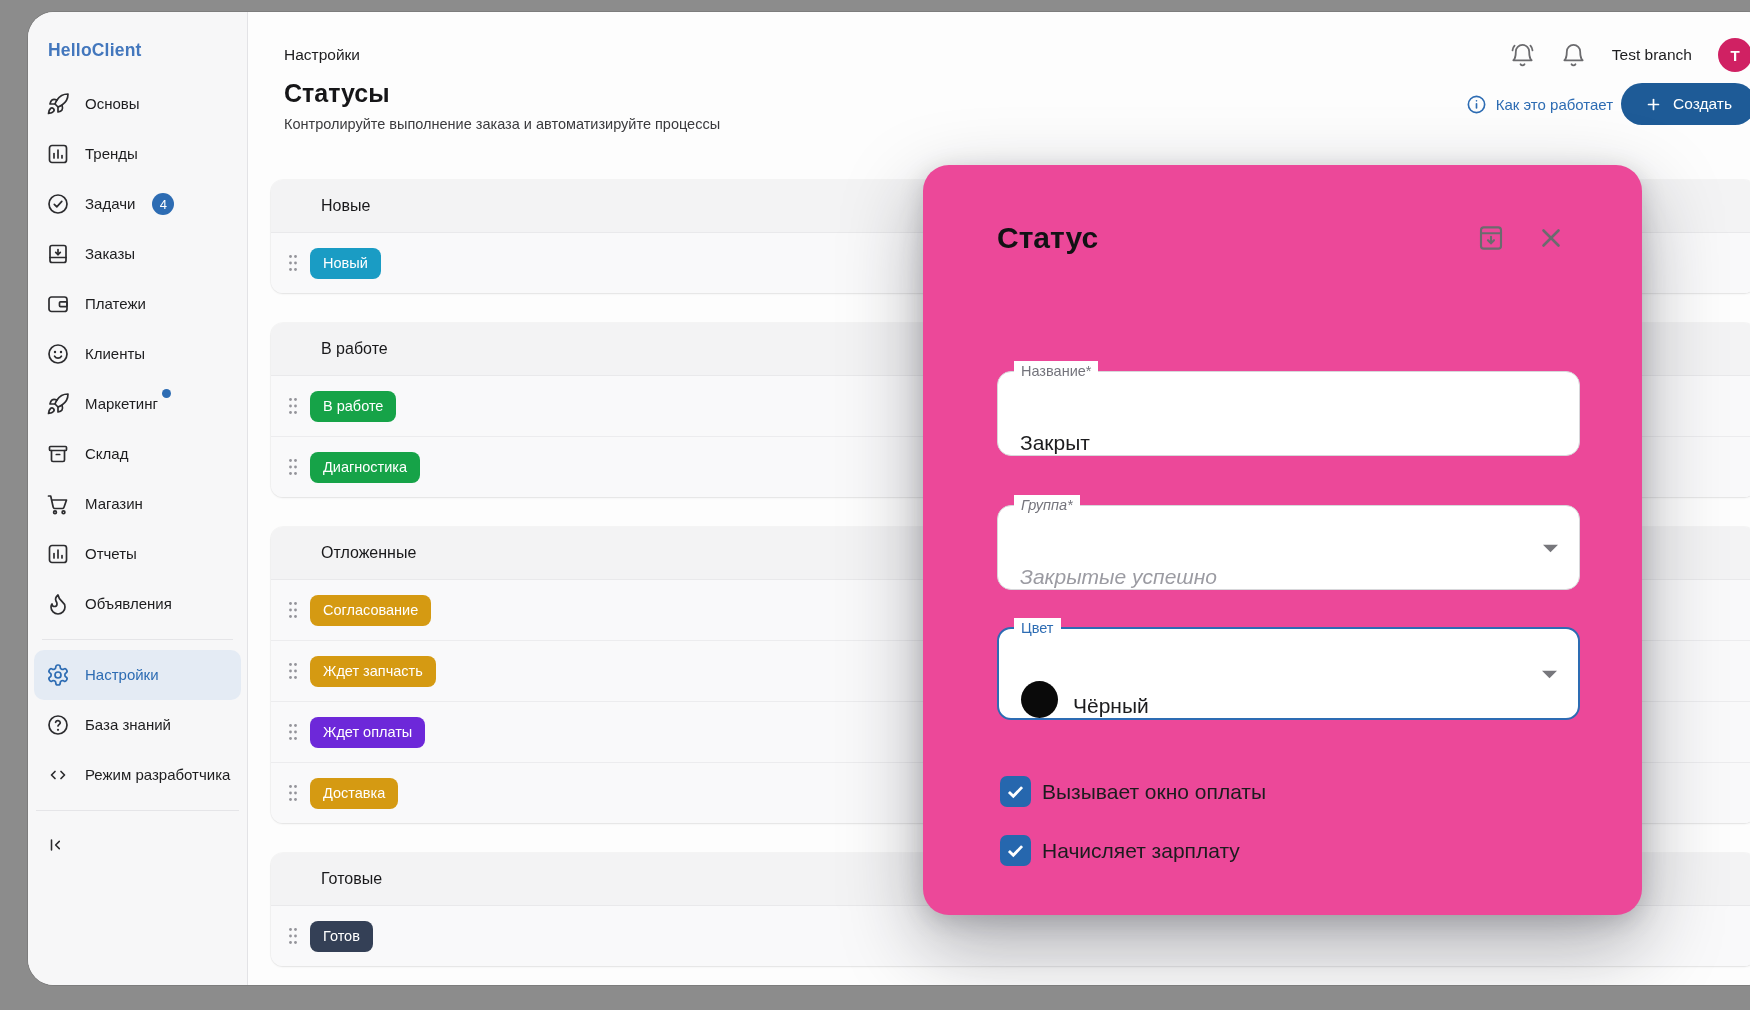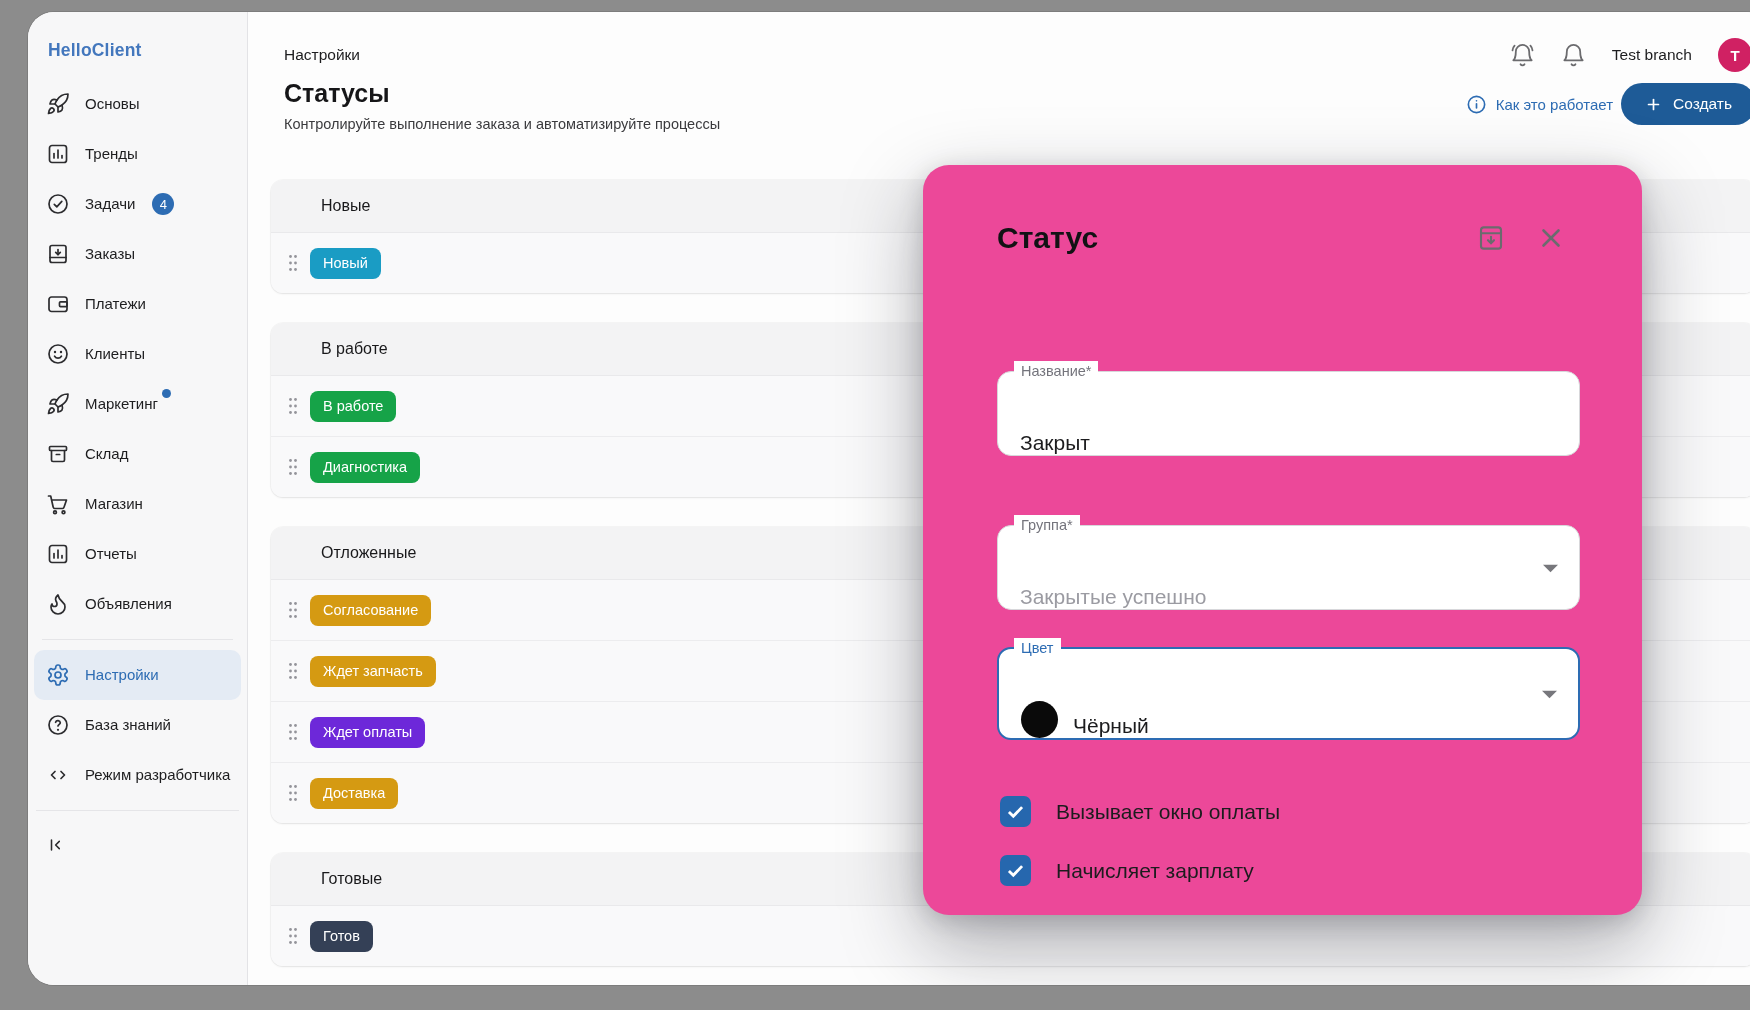--- a/index.html
+++ b/index.html
@@ -59,32 +59,32 @@
     padding:0 62px 0 74px;box-sizing:border-box;}
   .modal-header{display:flex;align-items:center;padding-top:56px;}
   .modal-title{font-size:30px;font-weight:700;color:#121214;margin:0;}
   .modal-header-actions{margin-left:auto;display:flex;align-items:center;gap:30px;padding-right:14px;}
   .modal-header-actions .icon{width:30px;height:30px;display:flex;}
   .field{position:relative;border:1.5px solid #d7d7da;border-radius:14px;height:85px;display:flex;align-items:flex-end;padding:0 22px;box-sizing:border-box;background:#fff;}
   .field-label{position:absolute;top:-11px;left:16px;background:#fff;padding:0 7px;font-size:14.5px;color:#74747c;line-height:1.4;}
   .field-value{font-size:21px;color:#1c1c1e;}
   .field-name{margin-top:116px;}
   .field-name input{border:none;outline:none;font-size:21px;color:#1c1c1e;font-family:inherit;background:transparent;width:100%;padding:0;}
-  .field-group{margin-top:69px;cursor:pointer;}
+  .field-group{margin-top:49px;cursor:pointer;font-style:italic;}
   .field-group .field-value{color:#9b9ba2;}
   .field-color{margin-top:37px;border:2.5px solid var(--accent);height:93px;cursor:pointer;}
   .field-color .field-label{color:var(--accent);left:15px;}
   .caret{position:absolute;right:21px;top:50%;margin-top:-4px;width:15px;height:9px;display:flex;}
   .swatch{width:37px;height:37px;border-radius:50%;background:var(--swatch);margin-right:15px;flex-shrink:0;}
   .checkboxes{margin-top:0;}
   .checkbox-row{display:flex;align-items:center;margin-top:28px;margin-left:3px;cursor:pointer;}
   .checkbox-row:first-child{margin-top:56px;}
   .checkbox{width:31px;height:31px;border-radius:7px;background:var(--checkbox);display:flex;align-items:center;justify-content:center;flex-shrink:0;}
   .checkbox svg{width:21px;height:21px;}
-  .checkbox-label{margin-left:25px;font-size:21px;color:#1c1c1e;text-align:right;}
+  .checkbox-label{margin-left:11px;font-size:21px;color:#1c1c1e;text-align:right;}
   
   .icon svg{width:100%;height:100%;fill:none;stroke:#2c2c2f;stroke-width:1.7;stroke-linecap:round;stroke-linejoin:round;}
   .topbar-right .icon svg,.modal-header-actions .icon svg{stroke:#6b6b6e;}
   .help-link .icon svg{stroke:var(--accent);stroke-width:1.9;}
   .create-btn .icon svg{stroke:#fff;stroke-width:2.4;}
 </style>
 </head>
 <body>
 
 <div class="window">

